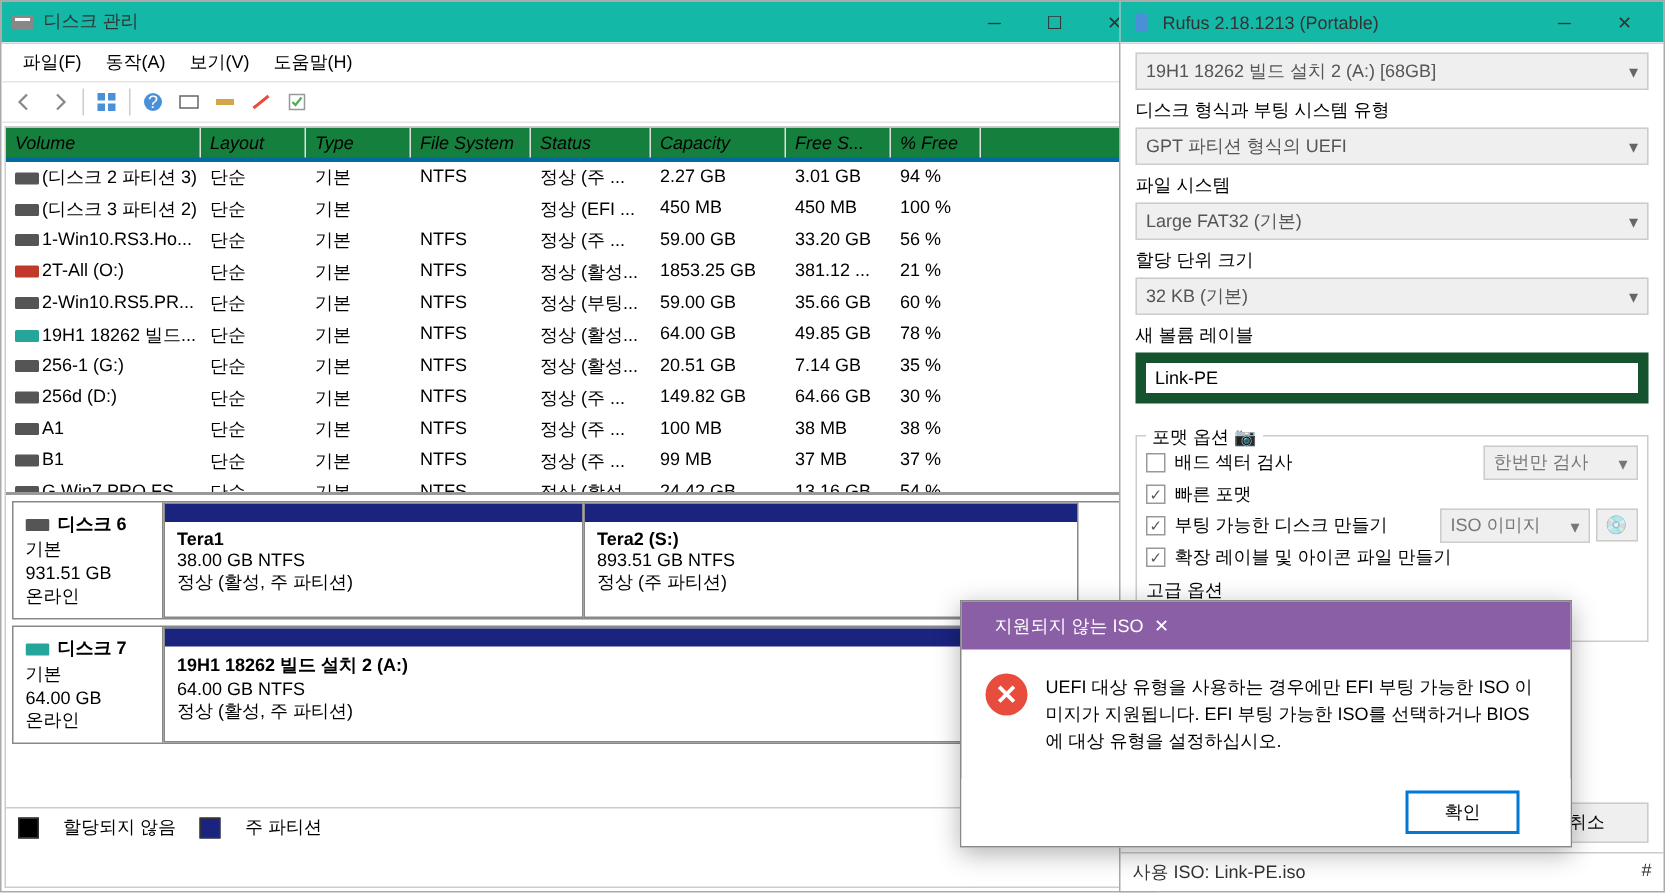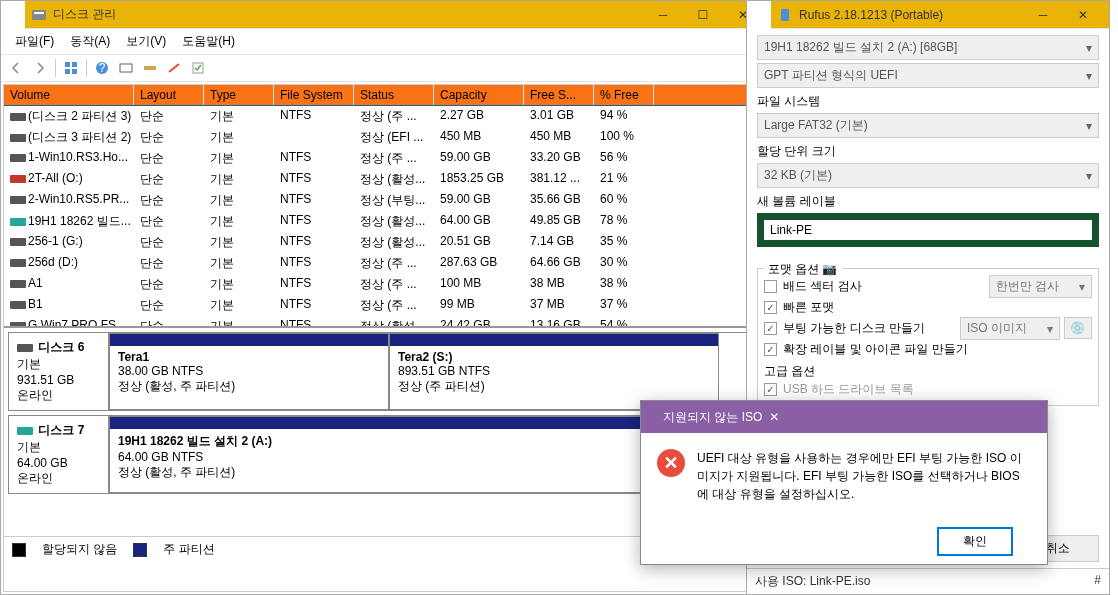--- a/index.html
+++ b/index.html
@@ -1,36 +1,36 @@
 <!DOCTYPE html>
 <html><head>
 <meta charset="utf-8">
 <style>
 * { box-sizing: border-box; margin: 0; padding: 0; font-family: "Malgun Gothic", "Segoe UI", sans-serif; font-size: 12px; }
 body { background: #fff; width: 1118px; height: 595px; position: relative; overflow: hidden; }
 
 
 .win { position: absolute; border: 1px solid #aaa; background: #fff; display: flex; flex-direction: column; }
-.titlebar { height: 28px; background: #eab308; display: flex; align-items: center; padding: 0 6px; border-bottom: 1px solid #e5e5e5; margin-left: 24px; }
+.titlebar { height: 28px; background: #14b8a6; display: flex; align-items: center; padding: 0 6px; border-bottom: 1px solid #e5e5e5; }
 .titlebar .icon { width: 16px; height: 16px; margin-right: 6px; }
 .titlebar .title { flex: 1; color: #333; }
 .winbtns { display: flex; }
 .winbtn { width: 40px; height: 28px; display: flex; align-items: center; justify-content: center; color: #333; }
 
 
 #diskmgmt { left: 0; top: 0; width: 770px; height: 595px; }
 .menubar { display: flex; padding: 2px 6px; border-bottom: 1px solid #e5e5e5; }
 .menubar span { padding: 2px 8px; }
 .toolbar { display: flex; padding: 2px 4px; border-bottom: 1px solid #e5e5e5; gap: 2px; }
 .tbtn { width: 22px; height: 22px; border: 1px solid transparent; display: flex; align-items: center; justify-content: center; }
 .tbtn svg { width: 16px; height: 16px; }
 .sep { width: 1px; background: #ccc; margin: 2px 2px; }
 
 .grid-area { flex: 1; display: flex; flex-direction: column; border: 1px solid #ccc; margin: 2px; overflow: hidden; }
-.grid-header { display: flex; background: #f97316; border-bottom: 1px solid #0369a1; }
+.grid-header { display: flex; background: #15803d; border-bottom: 3px solid #0369a1; font-style: italic; }
 .gh { padding: 3px 6px; border-right: 1px solid #e0e0e0; overflow: hidden; white-space: nowrap; text-overflow: ellipsis; }
 .grid-body { overflow-y: scroll; height: 220px; }
 .grow { display: flex; padding: 1px 0; }
 .gcell { padding: 1px 6px; overflow: hidden; white-space: nowrap; }
 .volicon { width: 16px; height: 12px; display: inline-block; vertical-align: middle; margin-right: 2px; }
 .volicon svg { width: 16px; height: 12px; }
 
 .c0{width:130px}.c1{width:70px}.c2{width:70px}.c3{width:80px}.c4{width:80px}.c5{width:90px}.c6{width:70px}.c7{width:60px}
 
 .disk-rows { border-top: 2px solid #999; flex: 0 0 210px; overflow: hidden; }
@@ -245,21 +245,21 @@
           <div class="gcell c7">35 %</div>
         </div>
         <div class="grow">
           <div class="gcell c0"><span class="volicon"><svg viewBox="0 0 16 12">
                 <rect x="0" y="2" width="16" height="8" fill="#555" rx="1"></rect>
               </svg></span>256d (D:)</div>
   <div class="gcell c1">단순</div>
           <div class="gcell c2">기본</div>
           <div class="gcell c3">NTFS</div>
   <div class="gcell c4">정상 (주 ...</div>
-          <div class="gcell c5">287.63 GB</div>
+          <div class="gcell c5">149.82 GB</div>
           <div class="gcell c6">64.66 GB</div>
           <div class="gcell c7">30 %</div>
         </div>
         <div class="grow">
           <div class="gcell c0"><span class="volicon"><svg viewBox="0 0 16 12">
                 <rect x="0" y="2" width="16" height="8" fill="#555" rx="1"></rect>
               </svg></span>A1</div>
   <div class="gcell c1">단순</div>
           <div class="gcell c2">기본</div>
           <div class="gcell c3">NTFS</div>
@@ -355,20 +355,21 @@
       <div class="winbtn">─</div>
       <div class="winbtn">✕</div>
     </div>
   </div>
   <div class="rufus-body">
     <div class="rcombo">
         <span>19H1 18262 빌드 설치 2 (A:) [68GB]</span>
         <span class="arrow">▾</span>
       </div>
 
+    <div class="rlabel">디스크 형식과 부팅 시스템 유형</div>
     <div class="rcombo">
         <span>GPT 파티션 형식의 UEFI</span>
         <span class="arrow">▾</span>
       </div>
 
     <div class="rlabel">파일 시스템</div>
     <div class="rcombo">
         <span>Large FAT32 (기본)</span>
         <span class="arrow">▾</span>
       </div>

